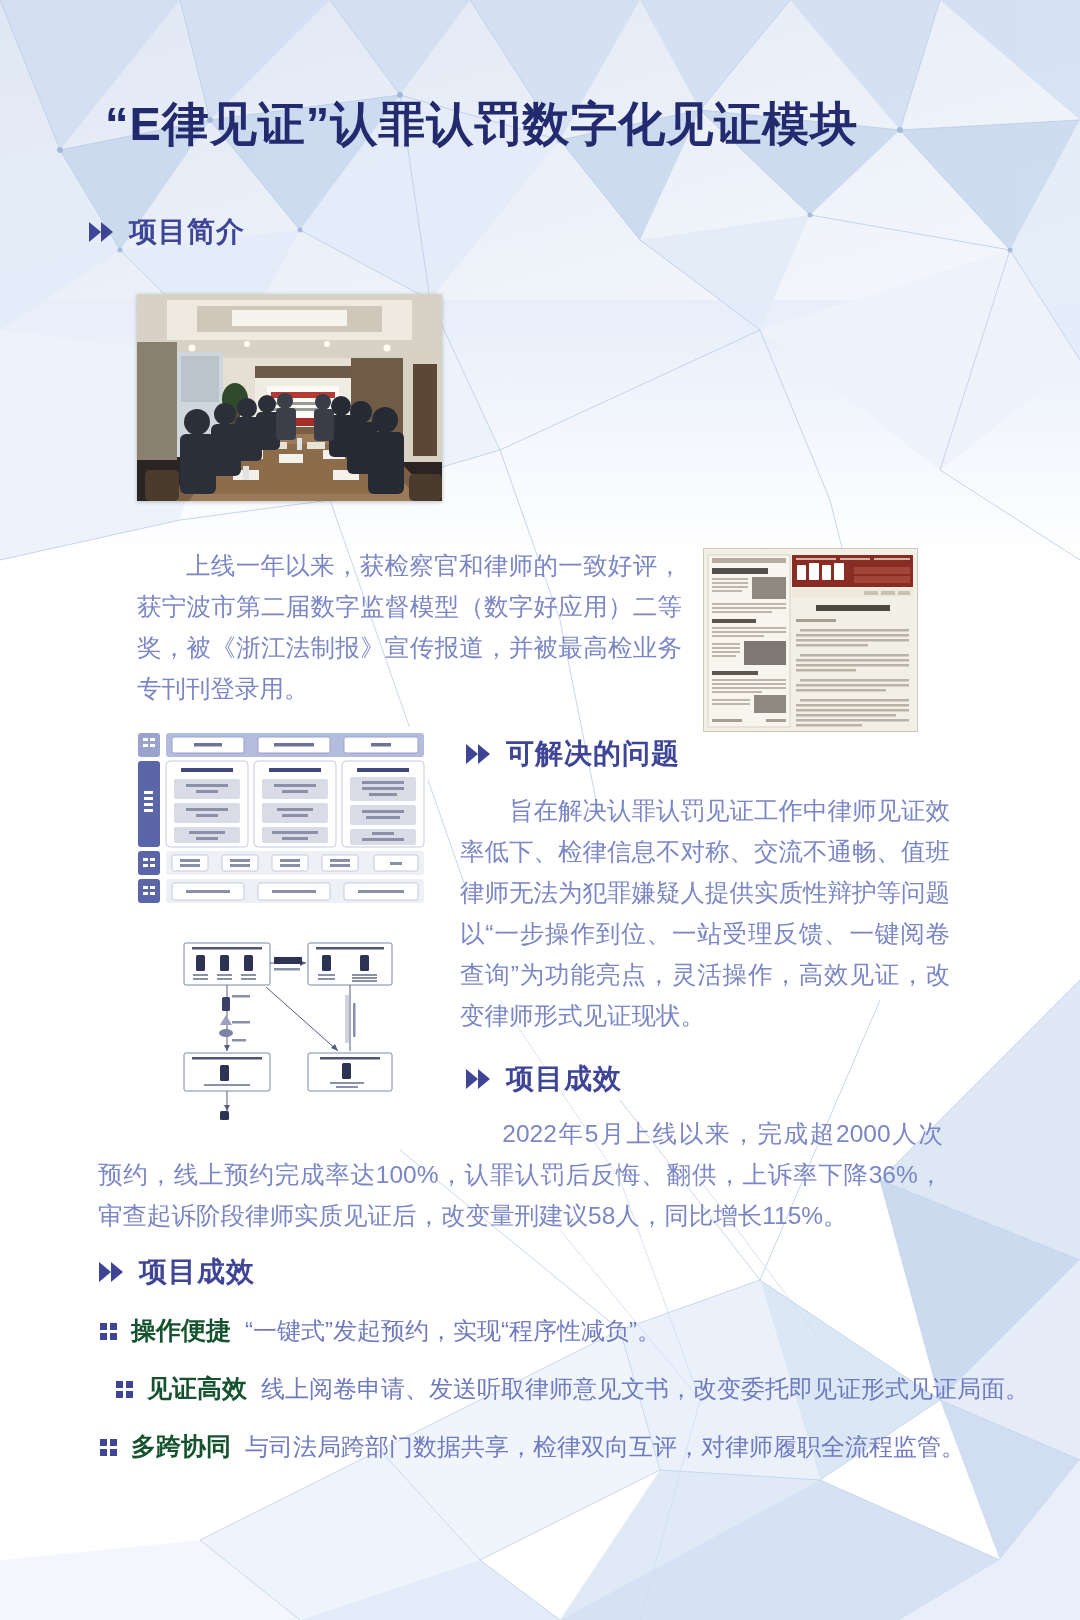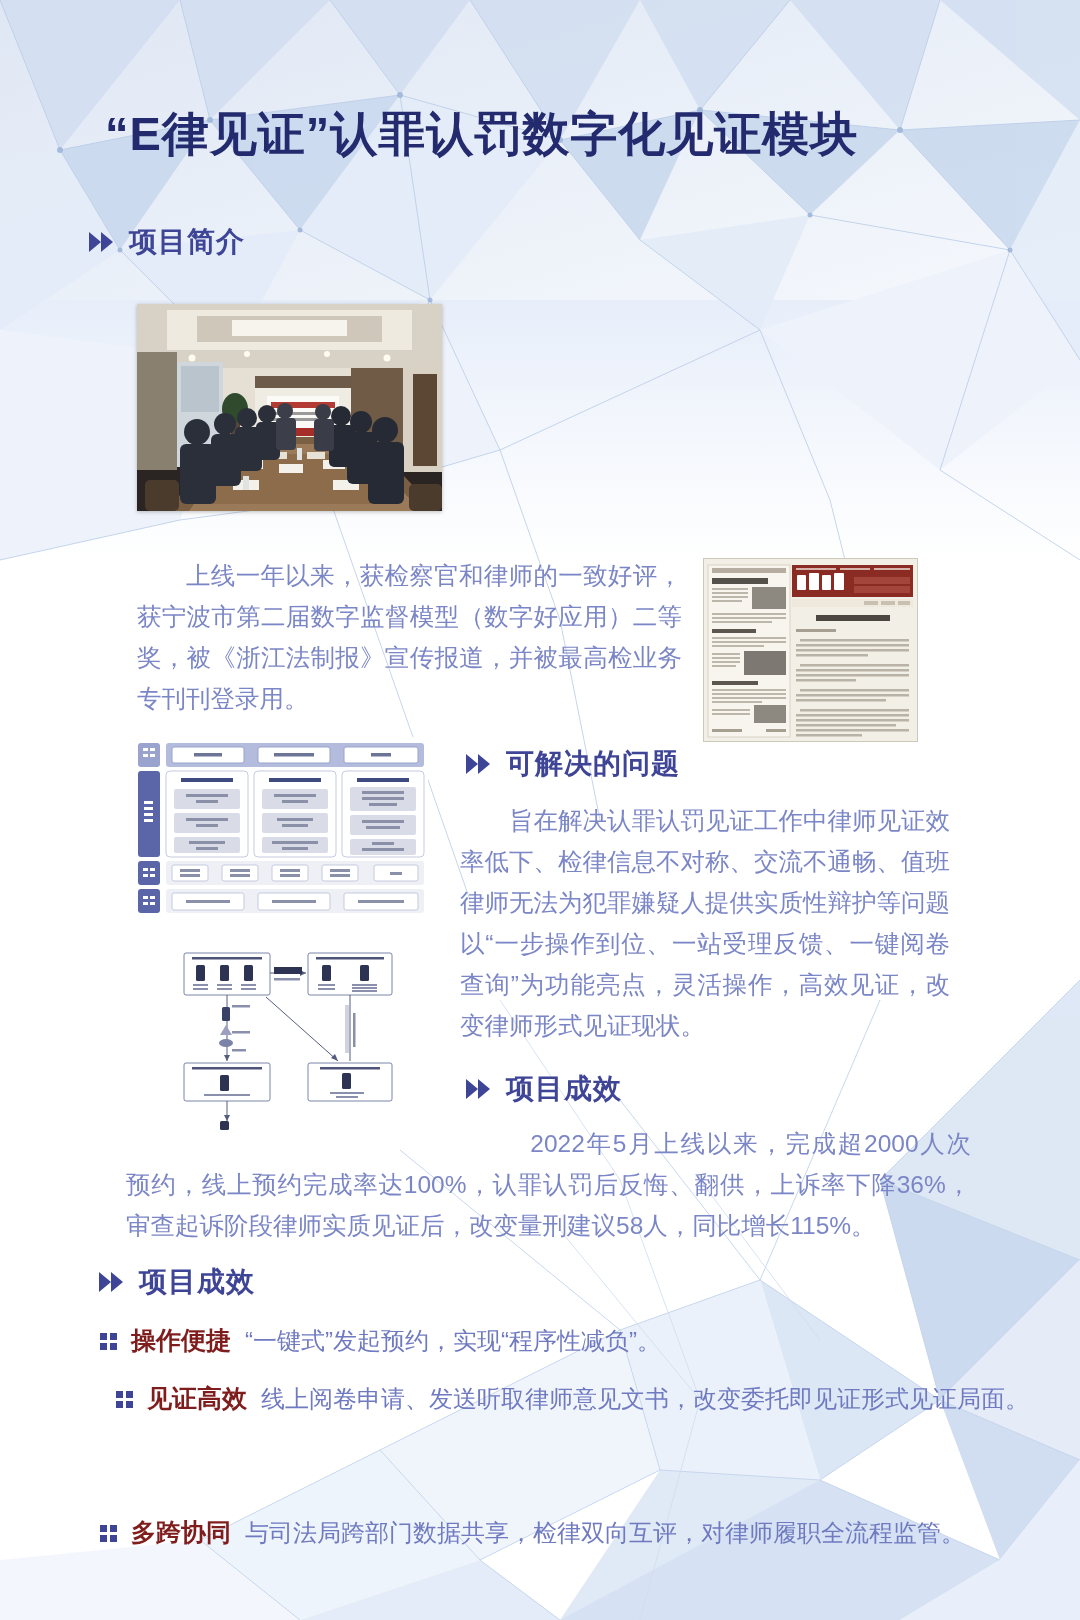--- a/index.html
+++ b/index.html
@@ -4,21 +4,21 @@
 <style>
   html,body{margin:0;padding:0;}
   body{
     width:1080px;height:1620px;position:relative;overflow:hidden;
     background:#ffffff;
     font-family:"Liberation Sans","DejaVu Sans",sans-serif;
   }
   
   #bg{position:absolute;inset:0;width:1080px;height:1620px;z-index:0;}
   
-  #page{position:absolute;inset:0;z-index:2;margin-top:10px;}
+  #page{position:absolute;inset:0;z-index:2;}
 
   .title{
     position:absolute;left:105px;top:96px;width:880px;
     font-size:47px;font-weight:bold;color:#232a6e;
     letter-spacing:1px;line-height:1.18;white-space:nowrap;
   }
 
   .sec-head{position:absolute;display:flex;align-items:center;gap:11px;}
   .sec-head .arrow{display:block;}
   .sec-head .sec-label{
@@ -39,21 +39,21 @@
   
   #news{left:703px;top:548px;width:213px;height:182px;
     background:#efece3;border:1px solid #cfc9bb;}
   
   #arch{left:134px;top:727px;width:294px;height:180px;background:#ffffff;}
   
   #flow{left:170px;top:925px;width:235px;height:195px;background:#ffffff;}
 
   .hl-row{position:absolute;display:flex;align-items:baseline;gap:14px;}
   .hl-dots{width:17px;height:18px;position:relative;top:2px;flex:none;}
-  .hl-name{font-size:25px;font-weight:bold;color:#7f1d1d;white-space:nowrap;}
+  .hl-name{font-size:25px;font-weight:bold;color:#14532d;white-space:nowrap;}
   .hl-text{font-size:24px;color:#6f7ac0;}
 </style>
 </head>
 <body>
 
 <svg id="bg" viewBox="0 0 1080 1620" preserveAspectRatio="none">
   <defs>
     <linearGradient id="gTop" x1="0" y1="0" x2="1" y2="1">
       <stop offset="0" stop-color="#dfe7f4"></stop>
         <stop offset="1" stop-color="#f6f9fd"></stop>
@@ -557,21 +557,21 @@
   <div class="para indent" style="left:460px;top:790px;width:490px;">旨在解决认罪认罚见证工作中律师见证效率低下、检律信息不对称、交流不通畅、值班律师无法为犯罪嫌疑人提供实质性辩护等问题以“一步操作到位、一站受理反馈、一键阅卷查询”为功能亮点，灵活操作，高效见证，改变律师形式见证现状。</div>
 
   <div class="sec-head" style="left:465px;top:1060px;">
     <svg class="arrow" width="30" height="26" viewBox="0 0 30 26">
       <polygon points="1,3 13,13 1,23" fill="#3f4596"></polygon>
       <polygon points="13,3 25,13 13,23" fill="#3f4596"></polygon>
     </svg>
     <span class="sec-label">项目成效</span>
   </div>
 
-  <div class="para indent" style="left:126px;top:1113px;width:845px;text-indent:16.5em;">2022年5月上线以来，完成超2000人次预约，线上预约完成率达100%，认罪认罚后反悔、翻供，上诉率下降36%，审查起诉阶段律师实质见证后，改变量刑建议58人，同比增长115%。</div>
+  <div class="para indent" style="left:98px;top:1113px;width:845px;text-indent:16.5em;">2022年5月上线以来，完成超2000人次预约，线上预约完成率达100%，认罪认罚后反悔、翻供，上诉率下降36%，审查起诉阶段律师实质见证后，改变量刑建议58人，同比增长115%。</div>
 
   <div class="sec-head" style="left:98px;top:1253px;">
     <svg class="arrow" width="30" height="26" viewBox="0 0 30 26">
       <polygon points="1,3 13,13 1,23" fill="#3f4596"></polygon>
       <polygon points="13,3 25,13 13,23" fill="#3f4596"></polygon>
     </svg>
     <span class="sec-label">项目成效</span>
   </div>
 
   <div class="hl-row" style="left:100px;top:1314px;">
@@ -589,21 +589,21 @@
     <svg class="hl-dots" viewBox="0 0 17 18">
       <rect x="0" y="0" width="7" height="7" fill="#3f4596"></rect>
       <rect x="10" y="0" width="7" height="7" fill="#3f4596"></rect>
       <rect x="0" y="10" width="7" height="7" fill="#3f4596"></rect>
       <rect x="10" y="10" width="7" height="7" fill="#3f4596"></rect>
     </svg>
     <span class="hl-name">见证高效</span>
     <span class="hl-text">线上阅卷申请、发送听取律师意见文书，改变委托即见证形式见证局面。</span>
   </div>
 
-  <div class="hl-row" style="left:100px;top:1506px;">
+  <div class="hl-row" style="left:100px;top:1430px;">
     <svg class="hl-dots" viewBox="0 0 17 18">
       <rect x="0" y="0" width="7" height="7" fill="#3f4596"></rect>
       <rect x="10" y="0" width="7" height="7" fill="#3f4596"></rect>
       <rect x="0" y="10" width="7" height="7" fill="#3f4596"></rect>
       <rect x="10" y="10" width="7" height="7" fill="#3f4596"></rect>
     </svg>
     <span class="hl-name">多跨协同</span>
     <span class="hl-text">与司法局跨部门数据共享，检律双向互评，对律师履职全流程监管。</span>
   </div>
 

